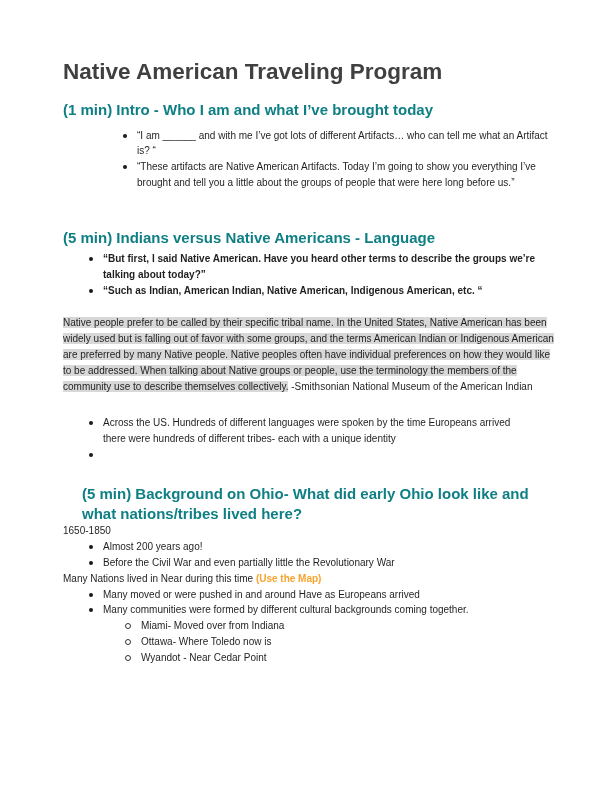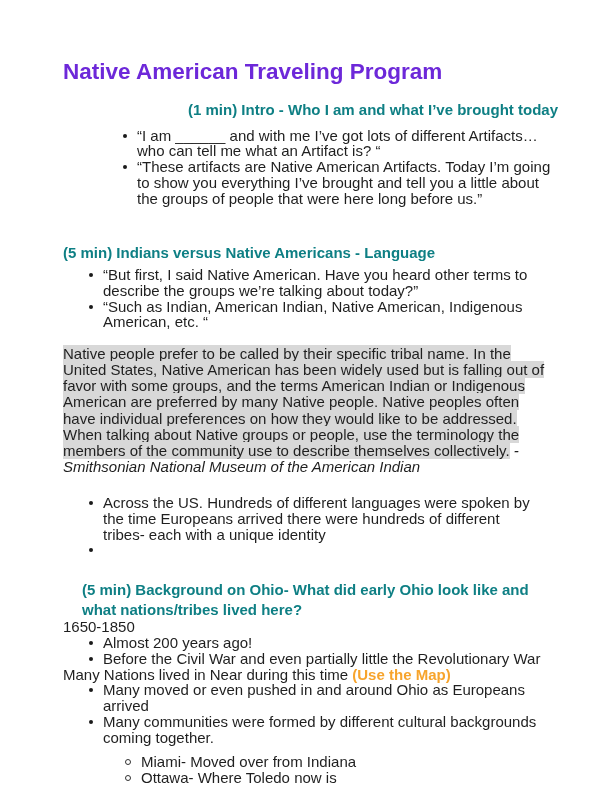--- a/index.html
+++ b/index.html
@@ -12,64 +12,64 @@
   }
   .page {
     box-sizing:border-box;
     width:616px; height:785px;
     padding:58px 58px 0 63px;
   }
   .doc-title {
     margin:0;
     font-size:22.5px; line-height:27px;
     font-weight:bold;
-    color:#6d28d9;
+    color:#404040;
   }
   .section-heading {
     margin:0;
     font-size:15px; line-height:19.5px;
     font-weight:bold;
     color:#0e7f84;
   }
-  .h-intro { margin-top:15px;text-align:right; }
+  .h-intro { margin-top:15px; }
   .h-lang  { margin-top:37px; }
   .h-ohio  { margin-top:22px; max-width:492px;margin-left:19px; }
 
   .body-text, li, .quote-para {
-    font-size:15px;
+    font-size:10px;
     line-height:15.8px;
     color:#1f1f1f;
   }
   ul { list-style:none; margin:0; padding:0; }
   li { position:relative; }
   .list-deep { padding-left:74px; margin-top:8px; }
   .list-deep li { max-width:421px; }
   .list-l1 { padding-left:40px; }
   .list-l1 li { max-width:455px; }
-  .list-lang { margin-top:4px; }
+  .list-lang { margin-top:4px;font-weight:bold; }
   .list-across { margin-top:20px; }
   .list-across li { max-width:432px; }
-  .list-l2 { padding-left:78px;margin-top:9px; }
+  .list-l2 { padding-left:78px; }
   .dot {
     position:absolute; left:-14px; top:6px;
     width:4px; height:4px; border-radius:50%;
     background:#1a1a1a;
   }
   .circle {
     position:absolute; left:-16px; top:5px;
     width:4px; height:4px; border-radius:50%;
     background:transparent; border:1px solid #333333;
   }
   .quote-para {
     margin-top:16px;
     max-width:492px;
     line-height:16.1px;
   }
   .hl { background:#d8d8d8; }
-  .citation { font-style:italic; }
+  .citation { }
   .timeframe { }
   .map-note { color:#f7a42c; font-weight:bold; }
   .empty-line { min-height:15.8px; }
 </style>
 </head>
 <body>
 
 <div class="page">
 
   <h1 class="doc-title">Native American Traveling Program</h1>
@@ -124,21 +124,21 @@
       <span class="dot"></span>
       <span>Before the Civil War and even partially little the Revolutionary War</span>
     </li>
   </ul>
 
   <div class="body-text"><span>Many Nations lived in Near during this time </span><span class="map-note">(Use the Map)</span></div>
 
   <ul class="list-l1">
     <li>
       <span class="dot"></span>
-      <span>Many moved or even pushed in and around Ohio as Europeans arrived</span>
+      <span>Many moved or were pushed in and around Have as Europeans arrived</span>
     </li>
     <li>
       <span class="dot"></span>
       <span>Many communities were formed by different cultural backgrounds coming together.</span>
     </li>
   </ul>
 
   <ul class="list-l2">
     <li>
       <span class="circle"></span>

